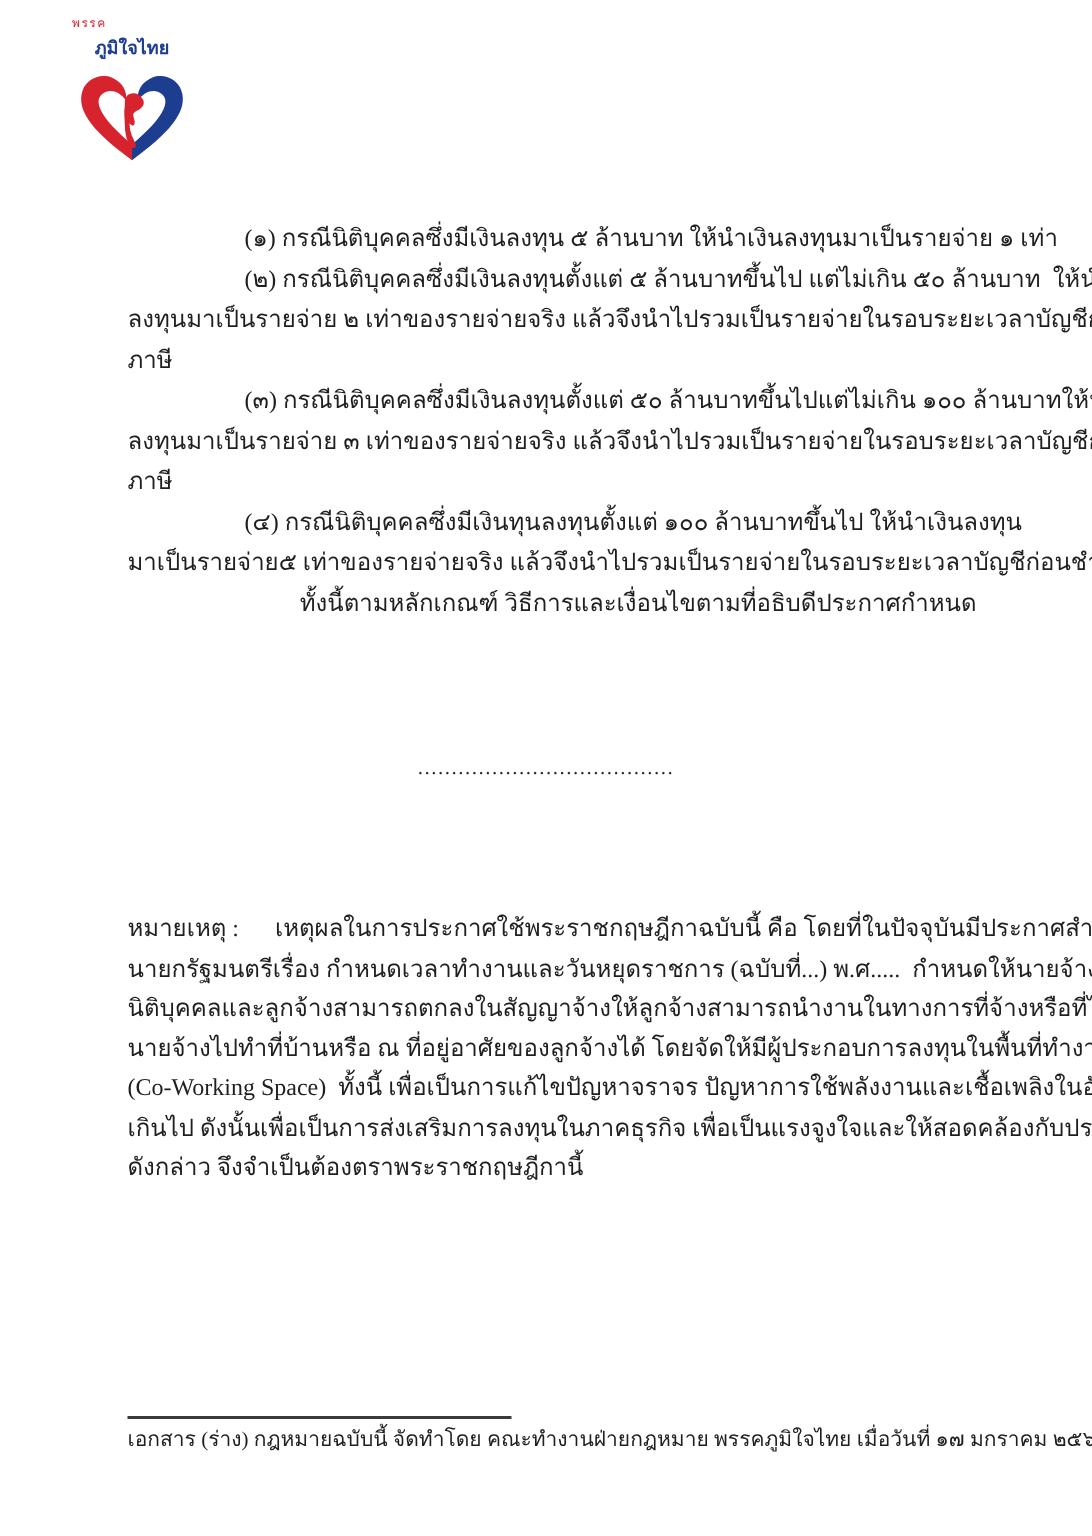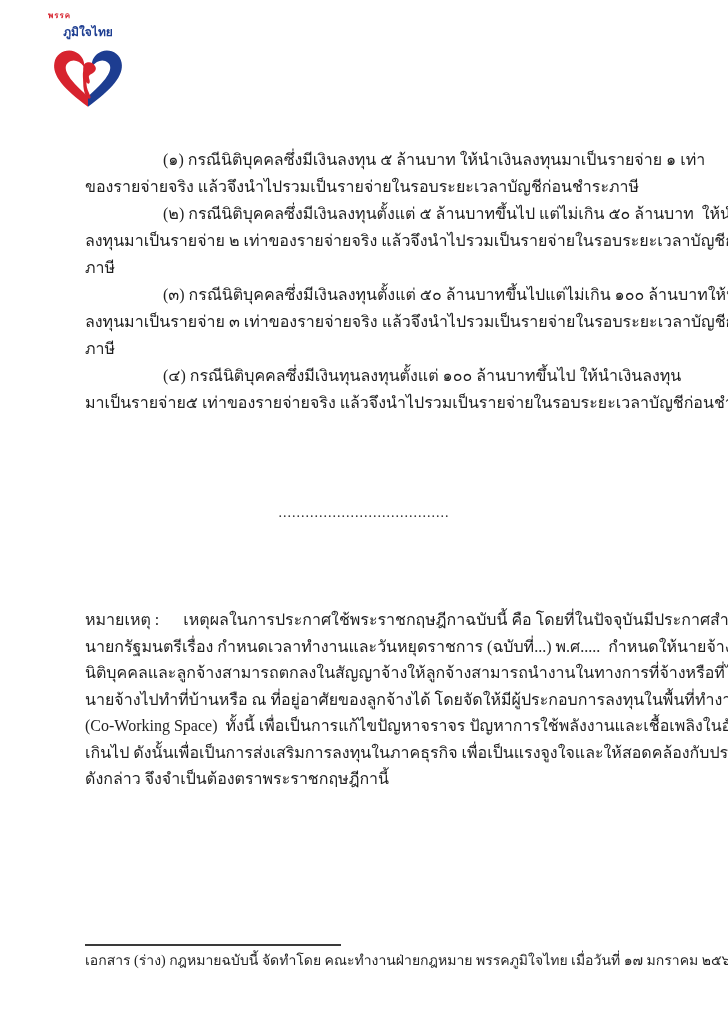--- a/index.html
+++ b/index.html
@@ -24,21 +24,21 @@
     top: 12px;
     width: 100px;
     text-align: center;
   }
   .logo-word {
     display: block;
     text-align: left;
     margin-left: 10px;
     font-size: 8px;
     line-height: 8px;
-    font-weight: bold;
+    font-weight: normal;
     color: #d7232e;
     letter-spacing: 1px;
   }
   .logo-name {
     display: block;
     font-size: 12px;
     line-height: 24px;
     font-weight: bold;
     color: #1d3d91;
     white-space: nowrap;
@@ -127,29 +127,29 @@
       <path d="M46,22 C50,19 56,20 58,24 C61,27 60,31 57,33 C55,35 52,35 51,38
                C51,41 53,43 52,46 C51,48 49,47 48,45 C48,50 49,54 51,58
                C52,61 54,63 53,65 C51,67 48,65 47,62 C45,57 44,52 44,46
                C44,41 43,36 44,31 C44,27 44,24 46,22 Z" fill="#d7232e"></path>
     </svg>
   </div>
 
   <div class="doc-body">
 
   <div class="line indent">(๑) กรณีนิติบุคคลซึ่งมีเงินลงทุน ๕ ล้านบาท ให้นำเงินลงทุนมาเป็นรายจ่าย ๑ เท่า</div>
-      <div class="line">ของรายจ่ายจริง แล้วจึงนำไปรวมเป็นรายจ่ายในรอบระยะเวลาบัญชีก่อนชำระภาษี</div>
       <div class="line indent">(๒) กรณีนิติบุคคลซึ่งมีเงินลงทุนตั้งแต่ ๕ ล้านบาทขึ้นไป แต่ไม่เกิน ๕๐ ล้านบาท  ให้นำเงิน</div>
       <div class="line">ลงทุนมาเป็นรายจ่าย ๒ เท่าของรายจ่ายจริง แล้วจึงนำไปรวมเป็นรายจ่ายในรอบระยะเวลาบัญชีก่อนชำระ</div>
       <div class="line">ภาษี</div>
       <div class="line indent">(๓) กรณีนิติบุคคลซึ่งมีเงินลงทุนตั้งแต่ ๕๐ ล้านบาทขึ้นไปแต่ไม่เกิน ๑๐๐ ล้านบาทให้นำเงิน</div>
       <div class="line">ลงทุนมาเป็นรายจ่าย ๓ เท่าของรายจ่ายจริง แล้วจึงนำไปรวมเป็นรายจ่ายในรอบระยะเวลาบัญชีก่อนชำระ</div>
       <div class="line">ภาษี</div>
       <div class="line indent">(๔) กรณีนิติบุคคลซึ่งมีเงินทุนลงทุนตั้งแต่ ๑๐๐ ล้านบาทขึ้นไป ให้นำเงินลงทุน</div>
       <div class="line">มาเป็นรายจ่าย๕ เท่าของรายจ่ายจริง แล้วจึงนำไปรวมเป็นรายจ่ายในรอบระยะเวลาบัญชีก่อนชำระภาษี</div>
+      <div class="line indent">ทั้งนี้ตามหลักเกณฑ์ วิธีการและเงื่อนไขตามที่อธิบดีประกาศกำหนด</div>
     </div>
 
   <div class="dots-sep">......................................</div>
 
   <div class="note">
 
   <div class="line">หมายเหตุ :      เหตุผลในการประกาศใช้พระราชกฤษฎีกาฉบับนี้ คือ โดยที่ในปัจจุบันมีประกาศสำนัก</div>
       <div class="line">นายกรัฐมนตรีเรื่อง กำหนดเวลาทำงานและวันหยุดราชการ (ฉบับที่...) พ.ศ.....  กำหนดให้นายจ้างซึ่งเป็น</div>
       <div class="line">นิติบุคคลและลูกจ้างสามารถตกลงในสัญญาจ้างให้ลูกจ้างสามารถนำงานในทางการที่จ้างหรือที่ได้ตกลงไว้กับ</div>
       <div class="line">นายจ้างไปทำที่บ้านหรือ ณ ที่อยู่อาศัยของลูกจ้างได้ โดยจัดให้มีผู้ประกอบการลงทุนในพื้นที่ทำงานร่วม</div>

